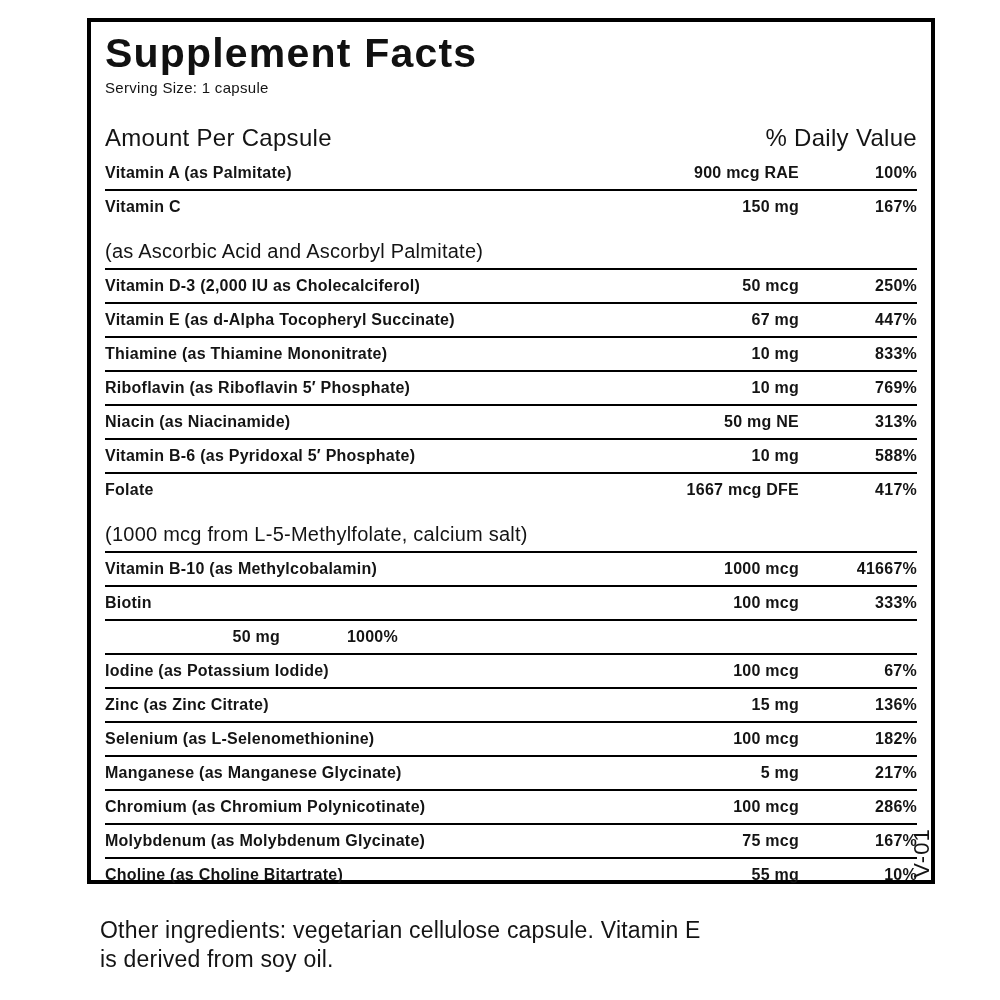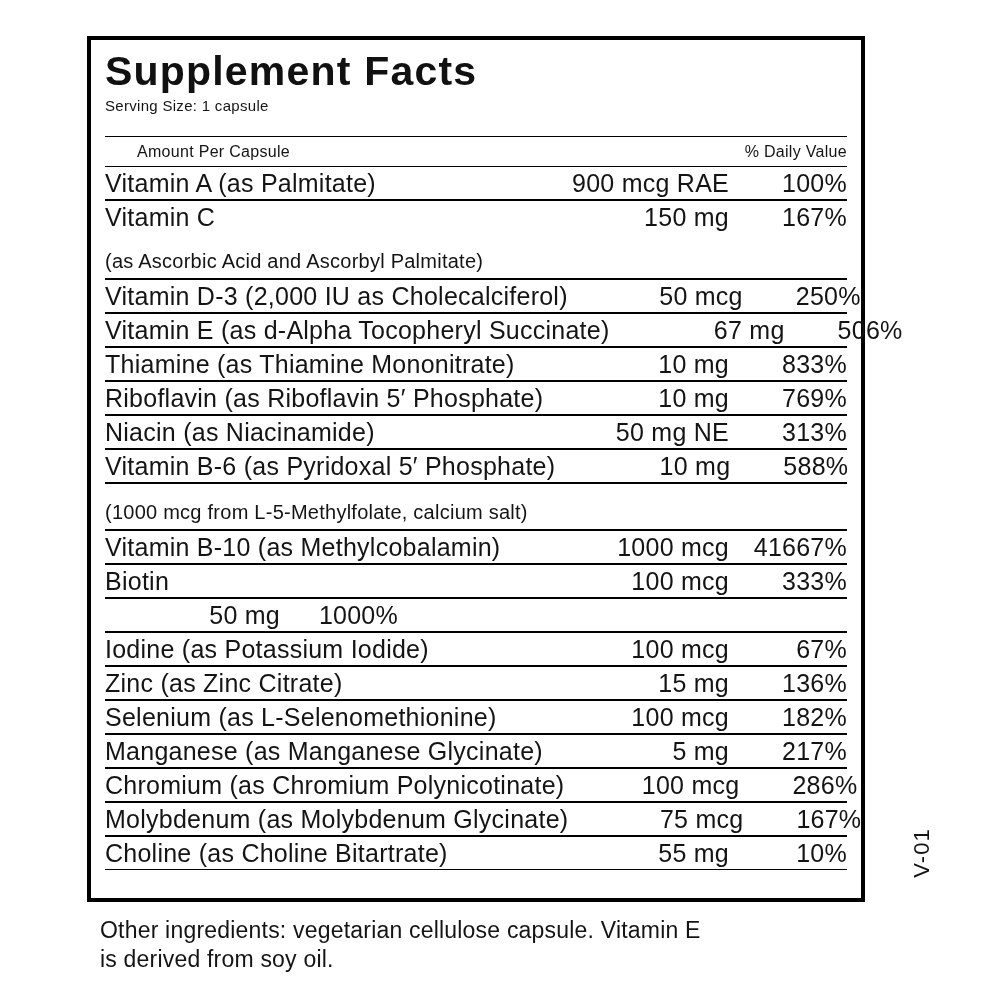--- a/index.html
+++ b/index.html
@@ -6,22 +6,22 @@
   .screen{
     position:relative;
     width:1000px;height:1000px;
     background:#ffffff;
     font-family:"Liberation Sans","DejaVu Sans",sans-serif;
     color:#141414;
     overflow:hidden;
   }
   .facts-box{
     position:absolute;
-    left:87px;top:36px;
-    width:778px;height:866px;
+    left:87px;top:18px;
+    width:848px;height:866px;
     border:4px solid #000;
     box-sizing:border-box;
     padding:8px 14px 26px 14px;
     display:flex;flex-direction:column;
     background:#fff;
   }
   .title{
     font-size:41px;
     font-weight:bold;
     letter-spacing:1.2px;
@@ -33,32 +33,32 @@
     font-size:15px;
     letter-spacing:.3px;
     margin:2px 0 22px 0;
   }
   .bar{background:#000;width:100%;}
   .bar-thick{height:13px;}
   .bar-mid{height:8px;}
   .bar-bottom{height:14px;margin-top:auto;margin-bottom:2px;}
   .thead{
     display:flex;justify-content:space-between;align-items:flex-start;
-    font-size:16px;letter-spacing:.3px;
+    font-size:24px;letter-spacing:.3px;
     padding:6px 0 5px 0;
-    margin-left:32px;
   }
   .rows{display:flex;flex-direction:column;}
   .row{border-bottom:2px solid #000;}
   .row:last-child{border-bottom:none;}
   .row .main{
     display:flex;align-items:flex-end;
     padding:3px 0 3px 0;
-    font-size:25px;letter-spacing:.25px;
+    font-size:16px;letter-spacing:.25px;
     line-height:26px;
+    font-weight:bold;
   }
   .row .name{flex:1 1 auto;text-align:left;white-space:nowrap;}
   .row .amount{flex:0 0 auto;min-width:175px;text-align:right;white-space:nowrap;}
   .row .dv{flex:0 0 118px;text-align:right;white-space:nowrap;}
   .row .sub{
     font-size:20px;letter-spacing:.25px;
     line-height:25px;
     padding:0 0 4px 0;
     margin-top:16px;
   }
@@ -122,21 +122,21 @@
       <span class="amount">50 mcg</span>
       <span class="dv">250%</span>
     </div>
 
   </div>
 
   <div class="row">
     <div class="main">
       <span class="name">Vitamin E (as d-Alpha Tocopheryl Succinate)</span>
       <span class="amount">67 mg</span>
-      <span class="dv">506%</span>
+      <span class="dv">447%</span>
     </div>
 
   </div>
 
   <div class="row">
     <div class="main">
       <span class="name">Thiamine (as Thiamine Mononitrate)</span>
       <span class="amount">10 mg</span>
       <span class="dv">833%</span>
     </div>
@@ -164,20 +164,25 @@
   <div class="row">
     <div class="main">
       <span class="name">Vitamin B-6 (as Pyridoxal 5′ Phosphate)</span>
       <span class="amount">10 mg</span>
       <span class="dv">588%</span>
     </div>
 
   </div>
 
   <div class="row">
+    <div class="main">
+      <span class="name">Folate</span>
+      <span class="amount">1667 mcg DFE</span>
+      <span class="dv">417%</span>
+    </div>
     <div class="sub">(1000 mcg from L-5-Methylfolate, calcium salt)</div>
   </div>
 
   <div class="row">
     <div class="main">
       <span class="name">Vitamin B-10 (as Methylcobalamin)</span>
       <span class="amount">1000 mcg</span>
       <span class="dv">41667%</span>
     </div>
 

